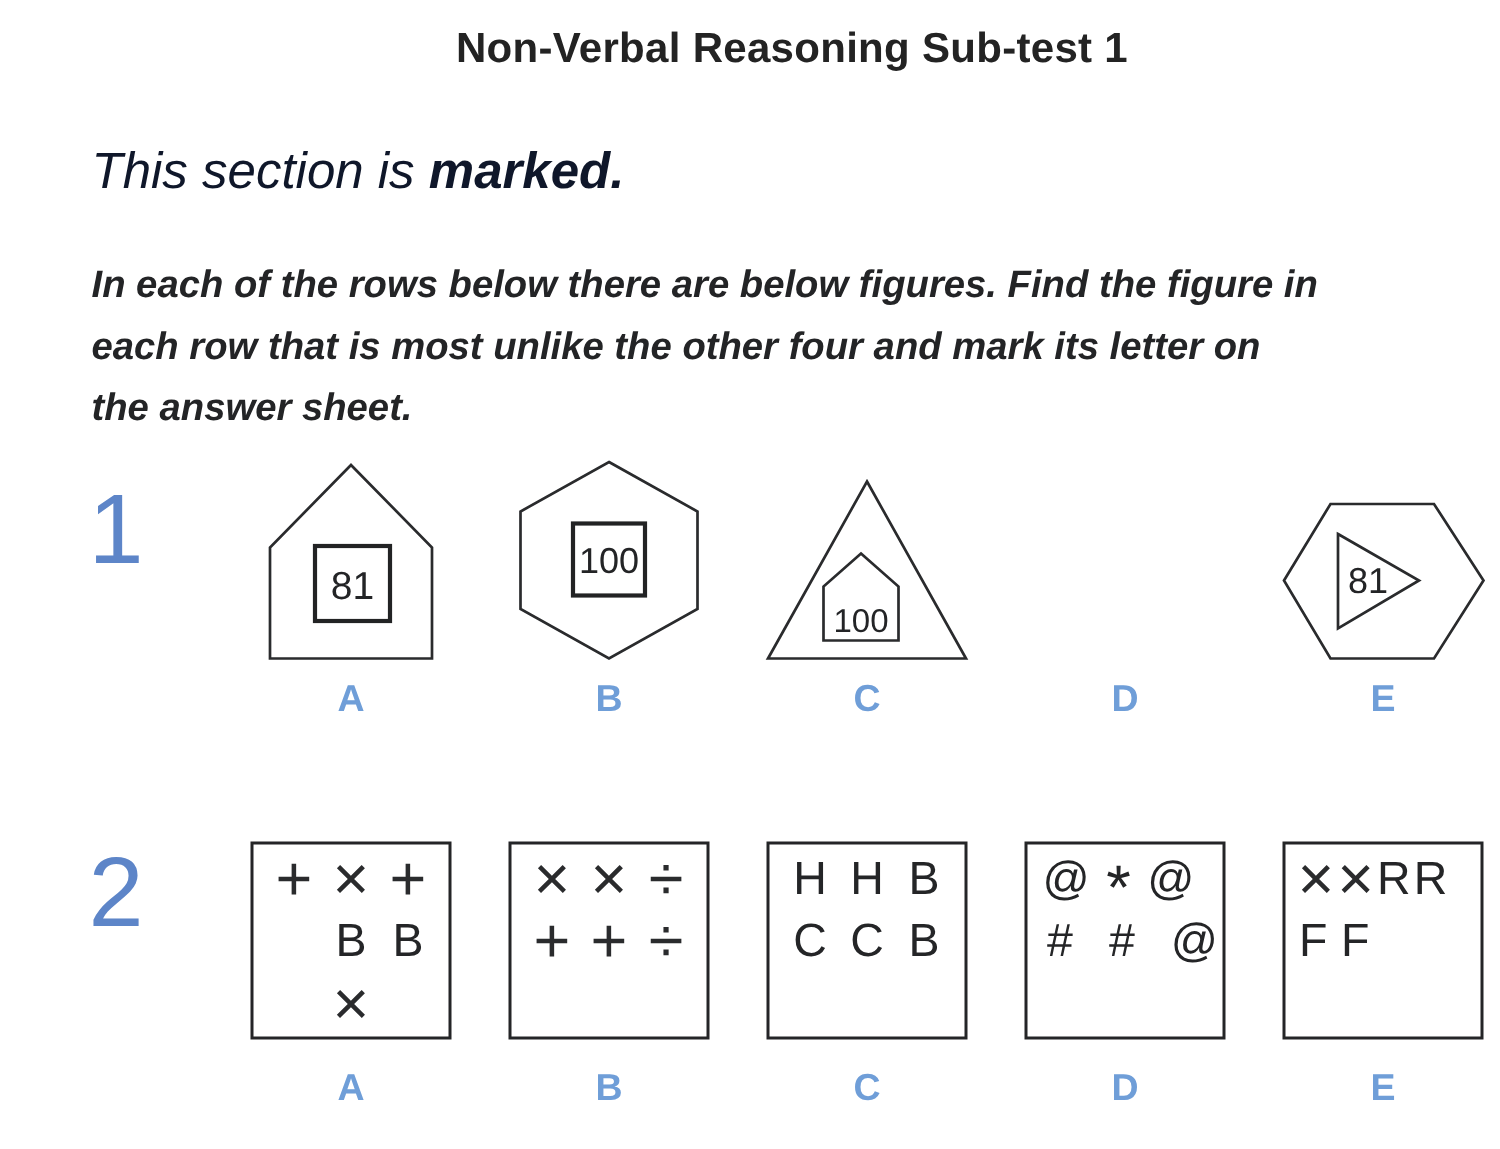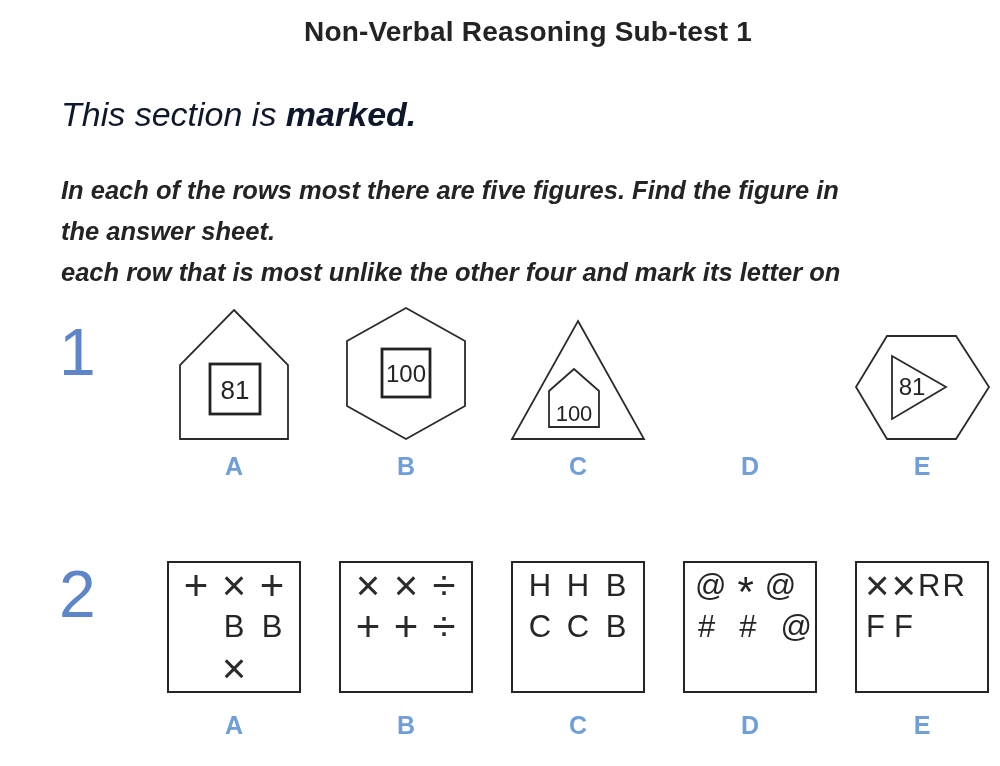--- a/index.html
+++ b/index.html
@@ -59,23 +59,23 @@
 </head>
 <body>
 
 <div class="page">
 
   <h1 class="title">Non-Verbal Reasoning Sub-test 1</h1>
 
   <p class="note-line"><span>This section is </span><span class="em">marked.</span></p>
 
   <div class="instructions">
-    <div>In each of the rows most there are five figures. Find the figure in</div>
+    <div>In each of the rows below there are below figures. Find the figure in</div>
+    <div>each row that is most unlike the other four and mark its letter on</div>
     <div>the answer sheet.</div>
-    <div>each row that is most unlike the other four and mark its letter on</div>
   </div>
 
   <div class="qrow qrow1">
     <div class="qnum">1</div>
     <div class="cells">
 
       <div class="cell">
         <div class="fig-area">
           <svg width="112" height="133" viewBox="0 0 112 133">
             <polygon class="shape" points="56,2 110,57 110,131 2,131 2,57"></polygon>

